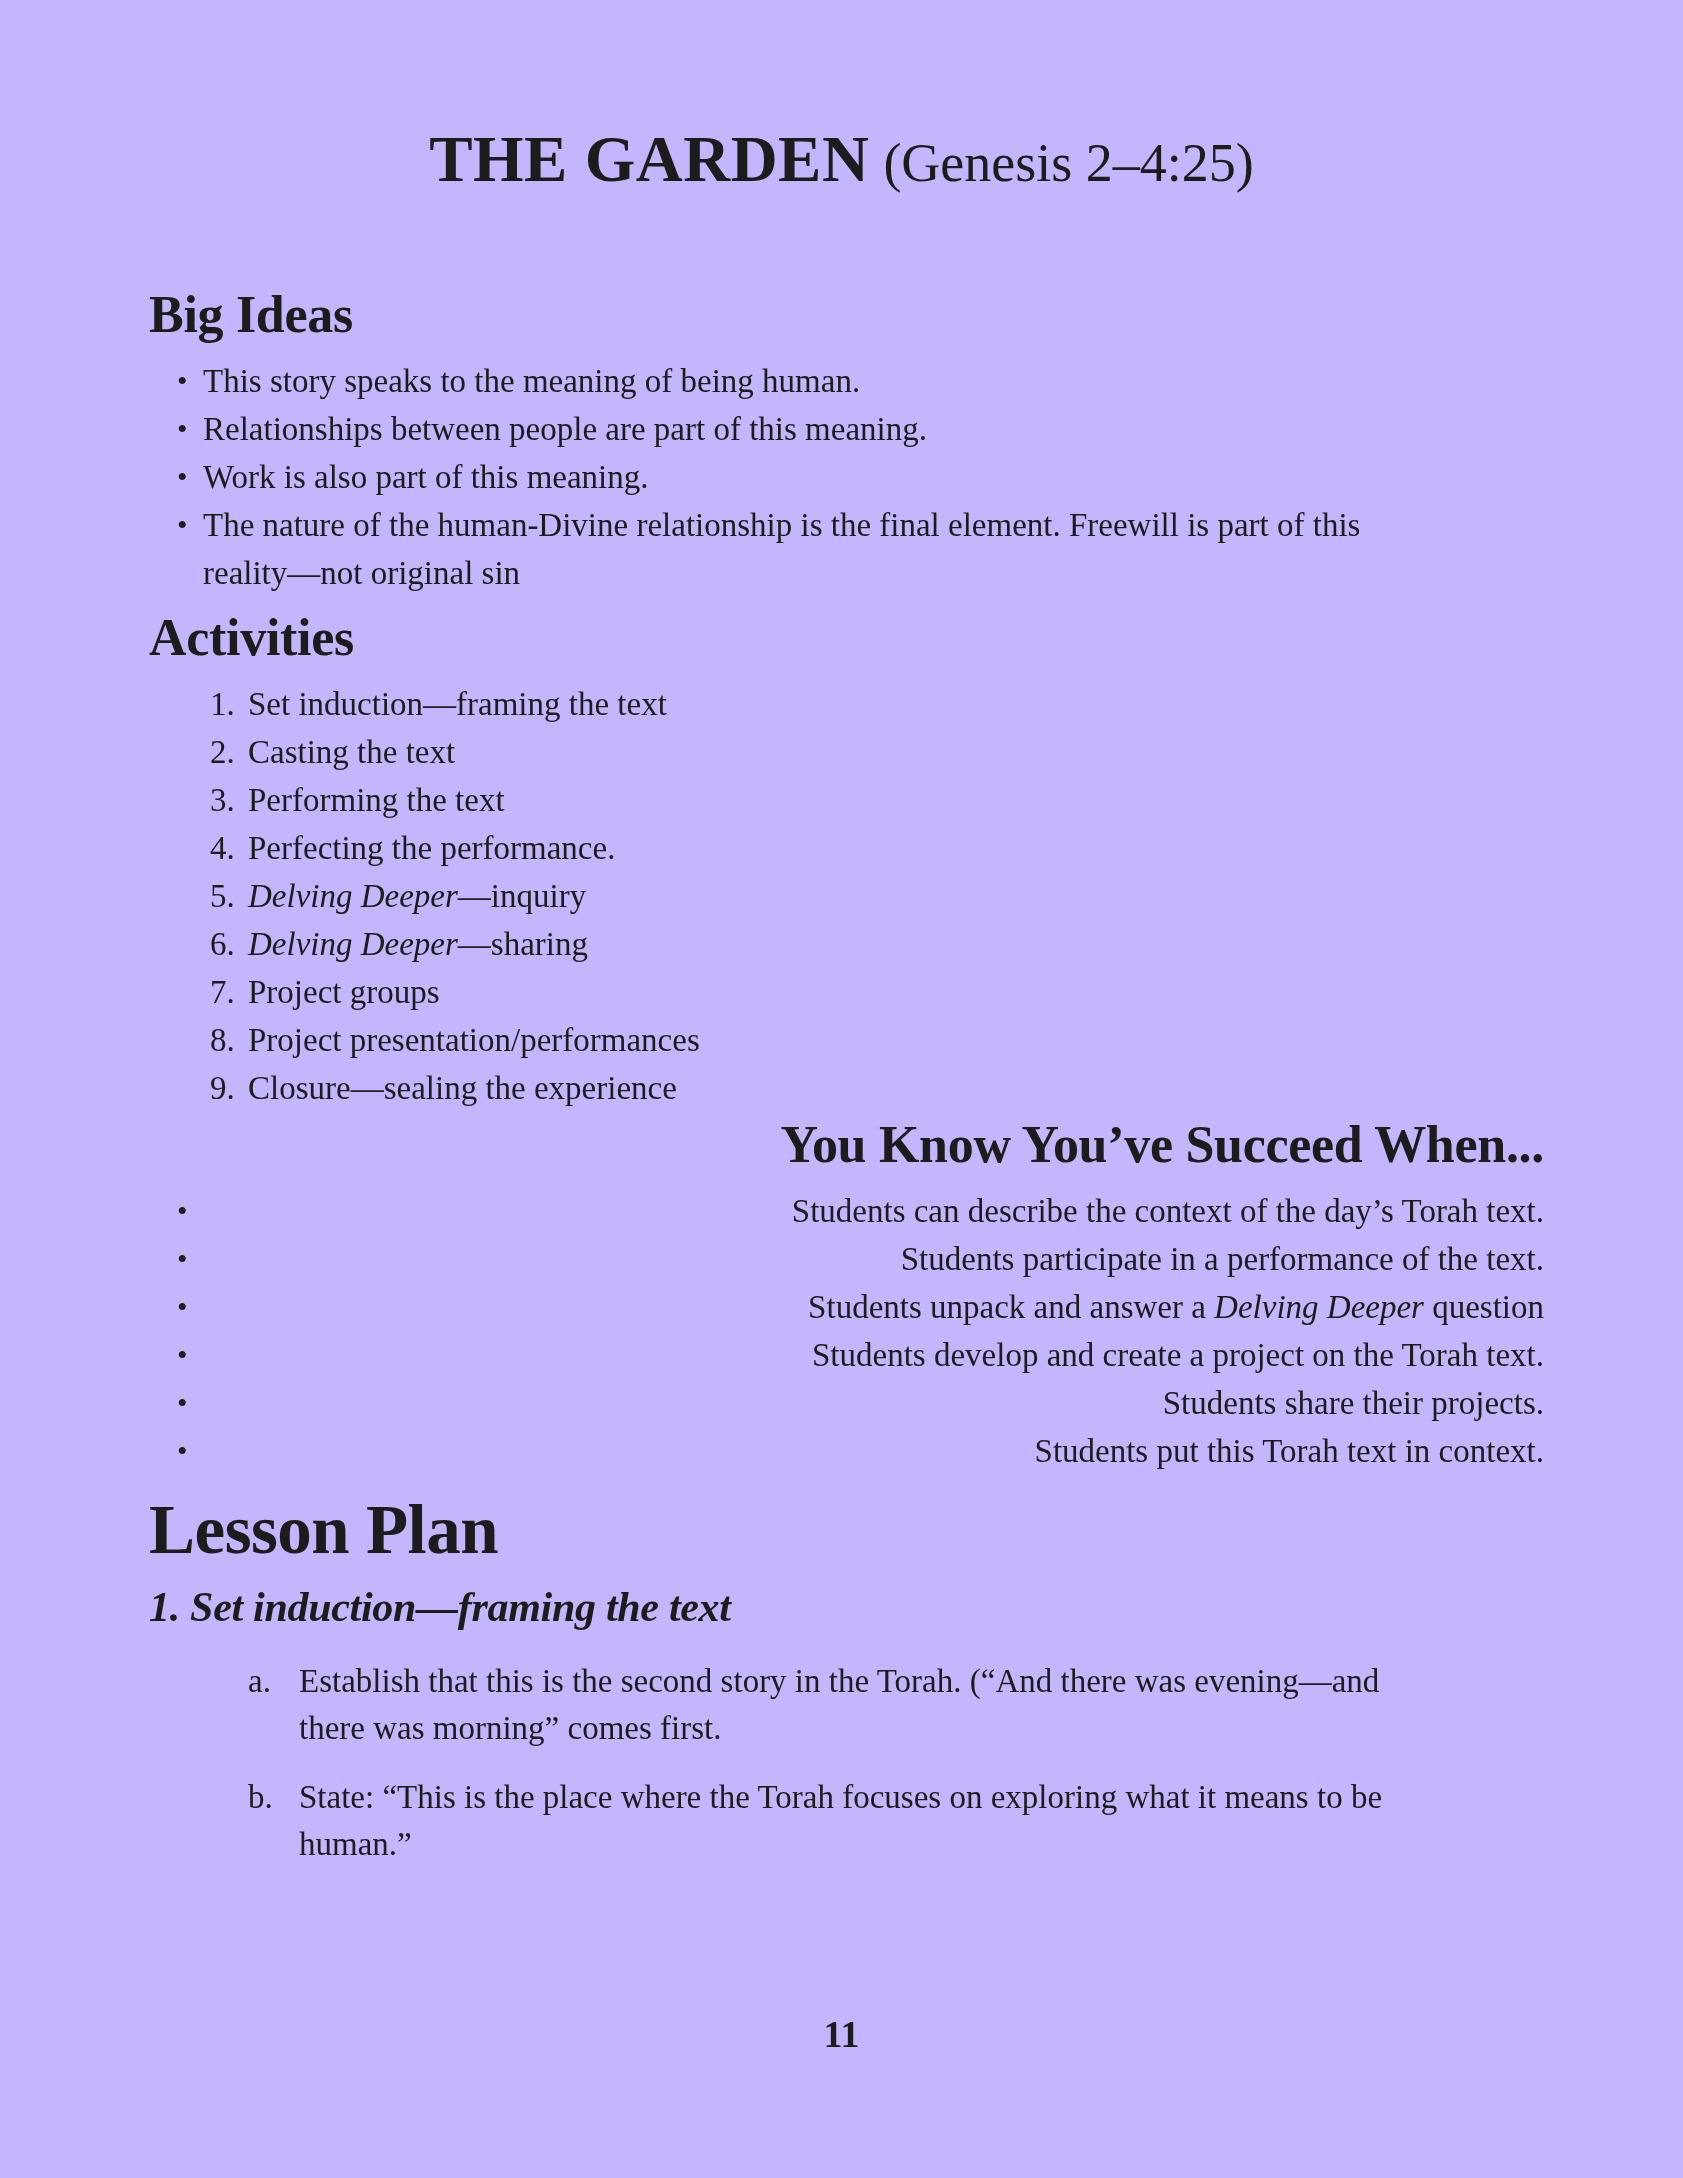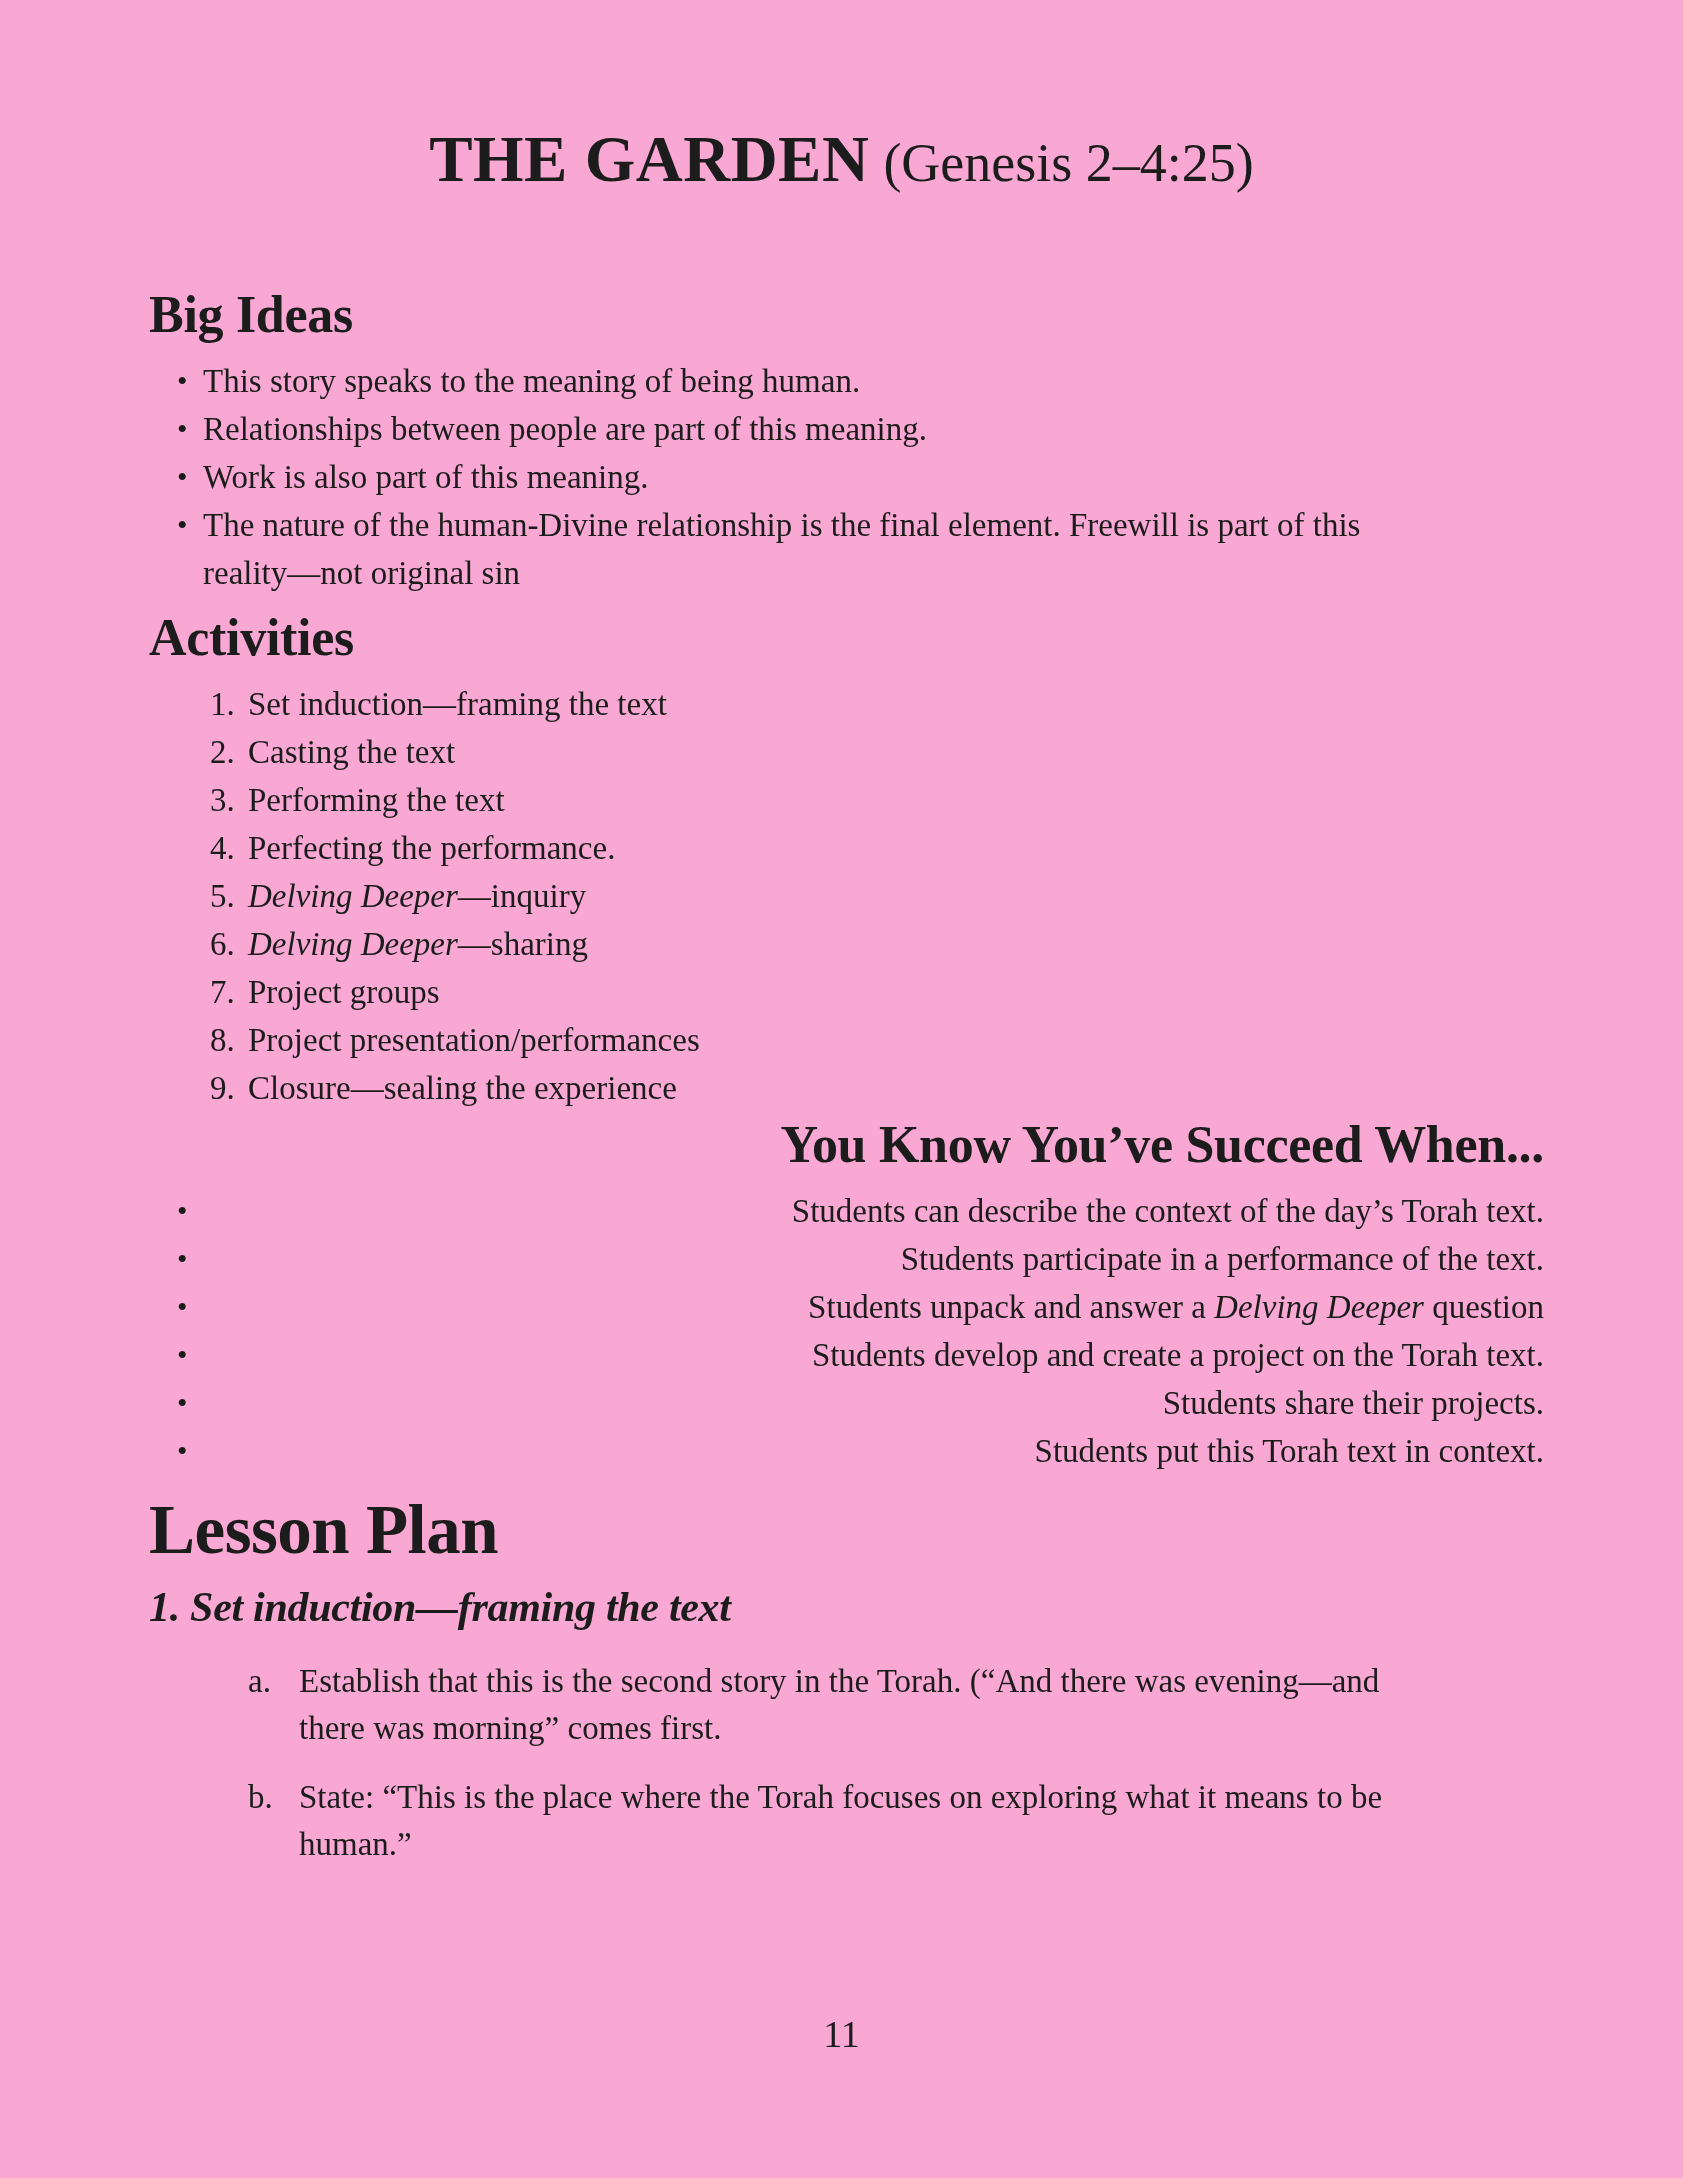--- a/index.html
+++ b/index.html
@@ -4,21 +4,21 @@
 <style>
   html, body {
     margin: 0;
     padding: 0;
     background: #ffffff;
   }
   .page {
     position: relative;
     width: 1683px;
     height: 2178px;
-    background: #f9a8d4;
+    background: #c4b5fd;
     color: #1c1c1c;
     font-family: "Liberation Serif", serif;
     overflow: hidden;
   }
 
   
   .title {
     position: absolute;
     top: 127px;
     left: 0;
@@ -128,20 +128,21 @@
 
   
   .footer {
     position: absolute;
     top: 2014px;
     left: 0;
     right: 0;
     text-align: center;
     font-size: 38px;
     line-height: 1.1;
+    font-weight: bold;
   }
 </style>
 </head>
 <body>
 
 <div class="page">
 
   <h1 class="title"><span class="title-main">THE GARDEN</span><span class="title-sub">(Genesis 2–4:25)</span></h1>
 
   <div class="section sec-big-ideas">

